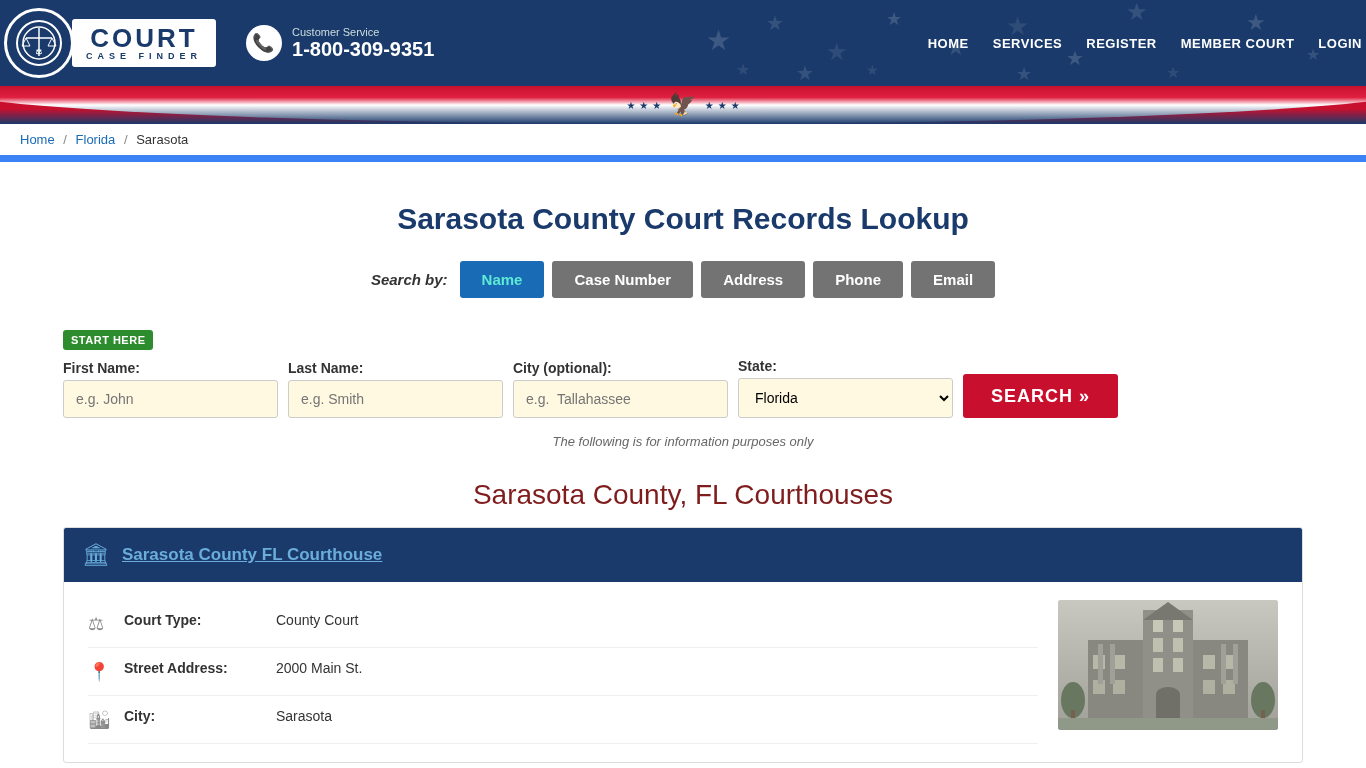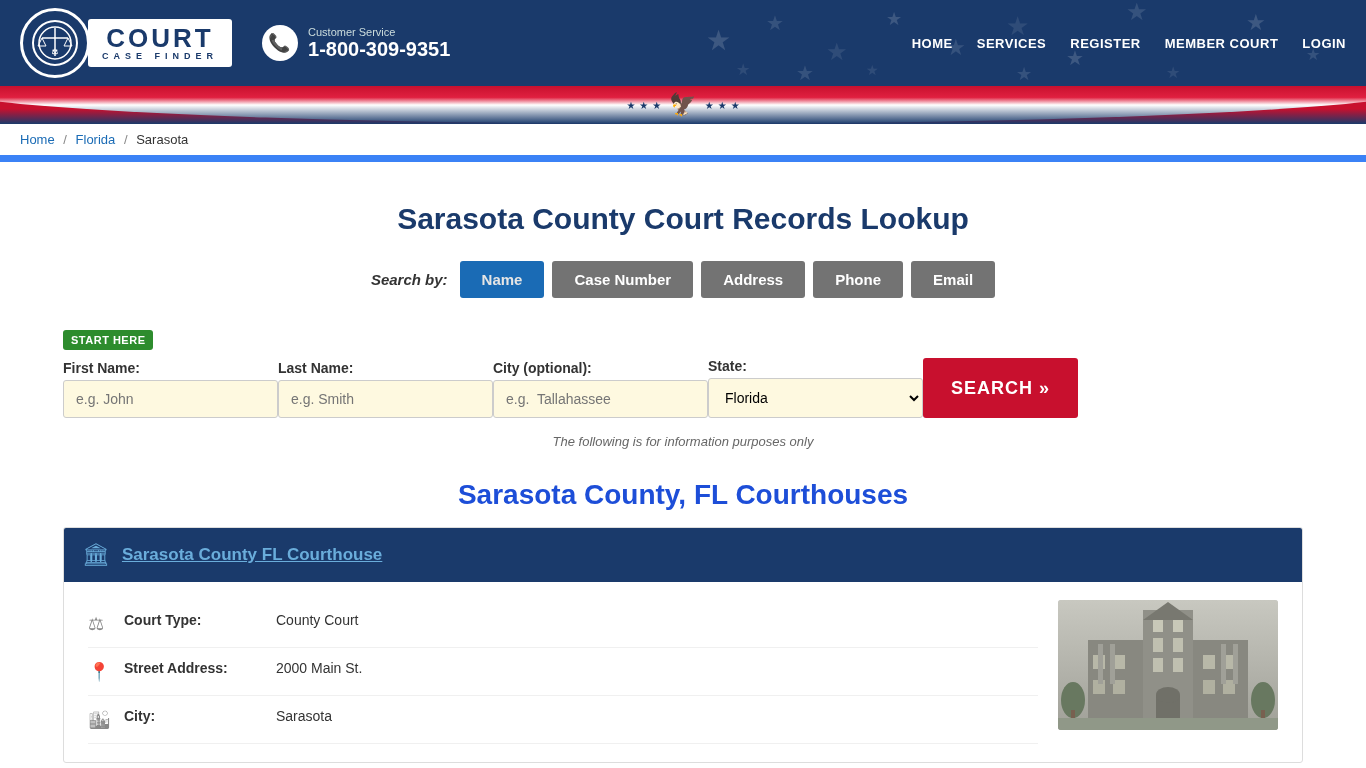--- a/index.html
+++ b/index.html
@@ -8,21 +8,21 @@
     
     .header {
       background: #1a3a6b;
       padding: 0;
       position: relative;
       overflow: hidden;
     }
     .header-inner {
       display: flex;
       align-items: center;
-      padding: 8px 20px;
+      padding: 8px 4px;
       position: relative;
       z-index: 2;
     }
     .logo-area {
       display: flex;
       align-items: center;
       gap: 0;
     }
     .logo-circle {
       width: 70px;
@@ -182,21 +182,21 @@
     .tab-btn {
       padding: 10px 22px;
       border: none;
       cursor: pointer;
       font-size: 15px;
       font-weight: bold;
       border-radius: 3px;
     }
     .tab-btn.active {
       background: #1a6bb5;
-      color: #e5e5e5;
+      color: #5eead4;
     }
     .tab-btn.inactive {
       background: #737373;
       color: #fff;
     }
 
     
     .start-here-badge {
       display: inline-block;
       background: #2d8c2d;
@@ -206,20 +206,21 @@
       padding: 4px 8px;
       border-radius: 3px;
       margin-bottom: 8px;
       letter-spacing: 0.5px;
     }
 
     
     .search-form {
       display: flex;
       align-items: flex-end;
+      gap: 10px;
       flex-wrap: wrap;
     }
     .form-group {
       display: flex;
       flex-direction: column;
       gap: 4px;
     }
     .form-group label {
       font-size: 14px;
       font-weight: bold;
@@ -241,37 +242,37 @@
     .search-btn {
       background: #c8102e;
       color: #fff;
       border: none;
       padding: 10px 28px;
       font-size: 18px;
       font-weight: bold;
       cursor: pointer;
       border-radius: 3px;
       letter-spacing: 1px;
-      height: 60px;
+      height: 44px;
     }
 
     .info-note {
       text-align: center;
       color: #666;
       font-style: italic;
       font-size: 13px;
       margin-top: 16px;
     }
 
     
     .courthouses-title {
       text-align: center;
       font-size: 28px;
-      font-weight: bold;
-      color: #1d4ed8;
+      font-weight: normal;
+      color: #7f1d1d;
       margin: 30px 0 16px;
     }
 
     
     .courthouse-card {
       border: 1px solid #ddd;
       border-radius: 3px;
       overflow: hidden;
     }
     .courthouse-header {

